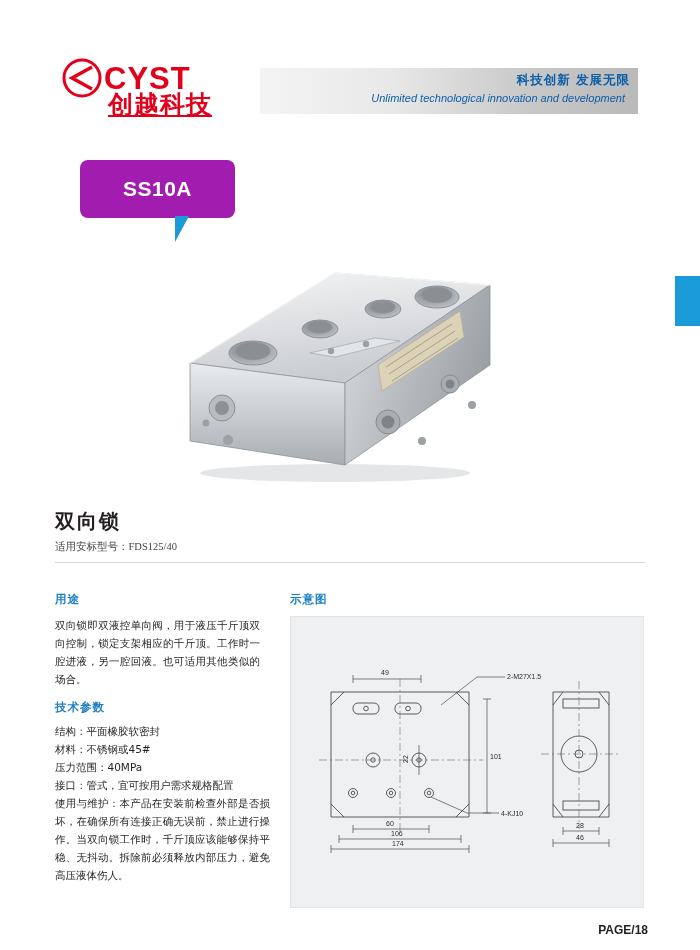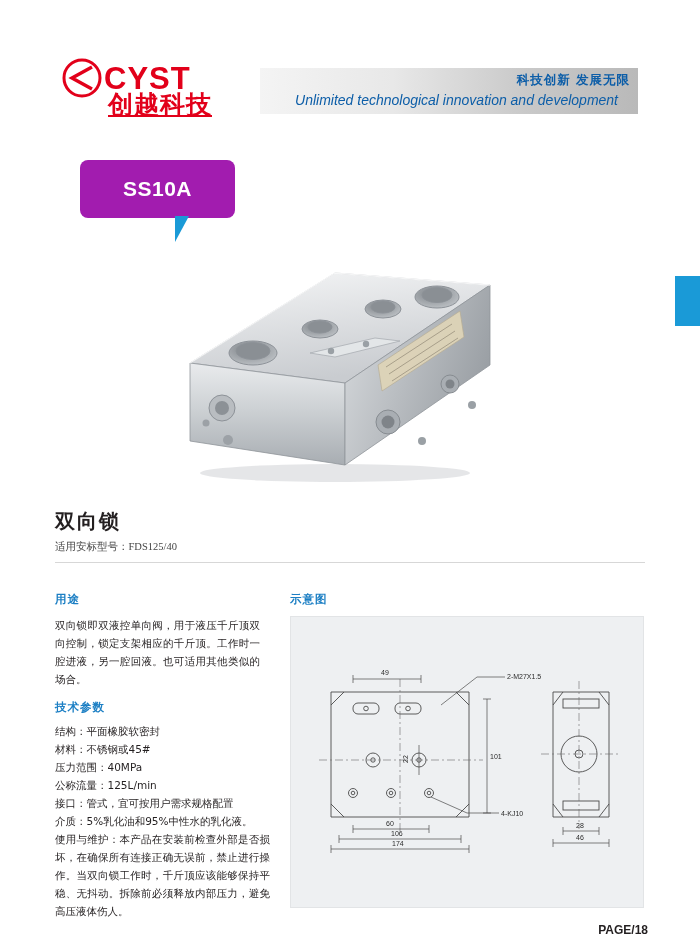--- a/index.html
+++ b/index.html
@@ -31,22 +31,22 @@
   .header-band {
     position:absolute; left:260px; top:68px; width:378px; height:46px;
     background:linear-gradient(to right,#f4f4f4 0%, #e8e8e8 35%, #c9c9c9 70%, #b9b9b9 100%);
   }
   .band-cn {
     position:absolute; right:8px; top:4px;
     font-family:"DejaVu Sans", sans-serif;
     font-size:12.5px; font-weight:bold; color:#0d5ea8; letter-spacing:1px;
   }
   .band-en {
-    position:absolute; right:20px; top:24px;
-    font-size:14px; color:#0d5ea8; font-style:italic;
+    position:absolute; right:13px; top:24px;
+    font-size:11px; color:#0d5ea8; font-style:italic;
   }
 
   
   .callout {
     position:absolute; left:80px; top:160px; width:155px; height:58px;
     background:#a21caf; border-radius:8px;
   }
   .callout-label {
     position:absolute; inset:0;
     display:flex; align-items:center; justify-content:center;
@@ -229,23 +229,21 @@
   <div class="rule"></div>
 
   <div class="sec-head usage">用途</div>
   <div class="body-text usage">双向锁即双液控单向阀，用于液压千斤顶双向控制，锁定支架相应的千斤顶。工作时一腔进液，另一腔回液。也可适用其他类似的场合。</div>
 
   <div class="sec-head params">技术参数</div>
   <div class="param-list">
     <div>结构：平面橡胶软密封</div>
     <div>材料：不锈钢或45#</div>
     <div>压力范围：40MPa</div>
-    <div>公称流量：125L/min</div>
     <div>接口：管式，宜可按用户需求规格配置</div>
-    <div>介质：5%乳化油和95%中性水的乳化液。</div>
     <div class="param-note">使用与维护：本产品在安装前检查外部是否损坏，在确保所有连接正确无误前，禁止进行操作。当双向锁工作时，千斤顶应该能够保持平稳、无抖动。拆除前必须释放内部压力，避免高压液体伤人。</div>
   </div>
 
   <div class="sec-head diagram">示意图</div>
   <div class="diagram-panel">
     <svg width="352" height="290" viewBox="0 0 352 290">
       <g stroke="#4a4a4a" fill="none" stroke-width="0.9">
 
         <path d="M40,75 L40,200 L178,200 L178,75 Z"></path>
 

